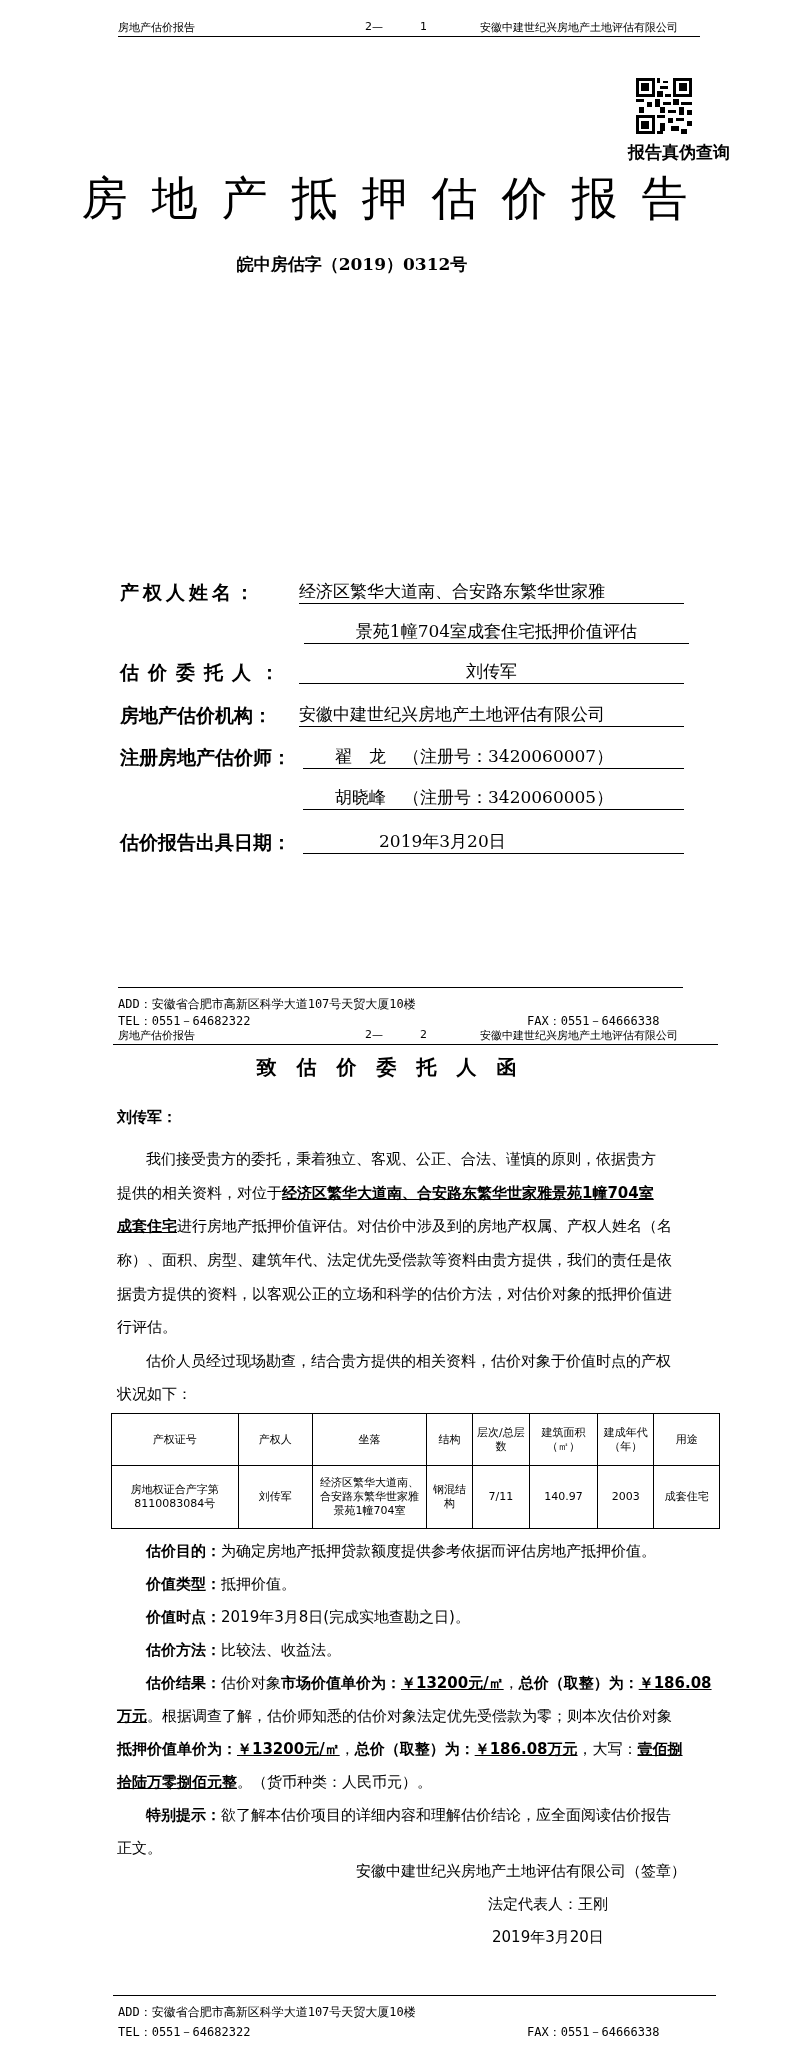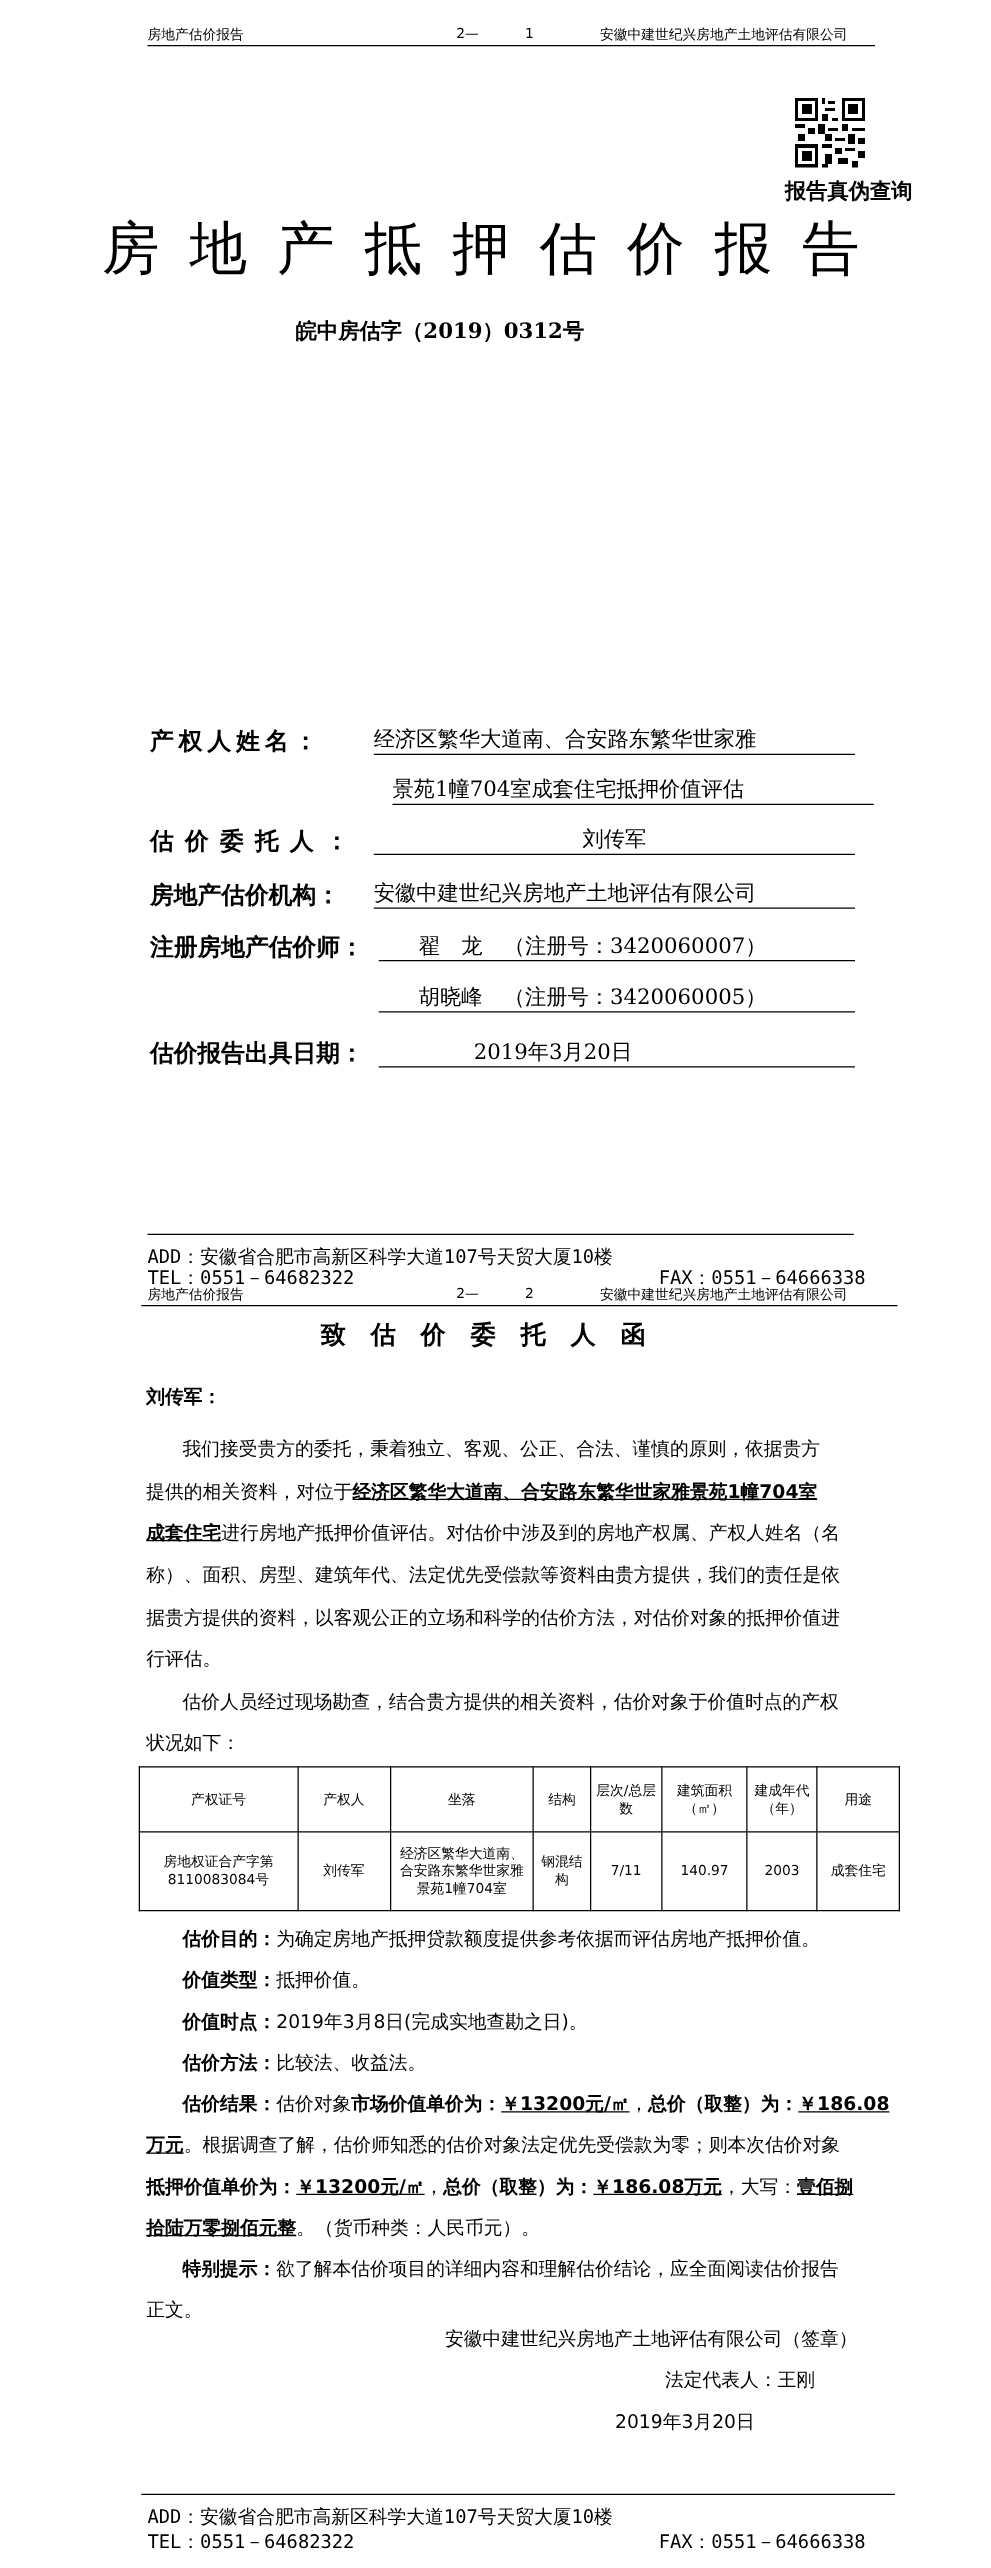--- a/index.html
+++ b/index.html
@@ -5,21 +5,21 @@
   html, body { margin:0; padding:0; background:#fff; }
   body { width:793px; height:2054px; position:relative; overflow:hidden; color:#000;
          font-family:"DejaVu Serif","Liberation Serif",serif; }
   .abs { position:absolute; }
   .hdr { font-family:"DejaVu Sans","Liberation Sans",sans-serif; font-size:11px; white-space:nowrap; }
   .hline { position:absolute; height:0; border-top:1.5px solid #000; }
   .big-title { left:0; width:793px; text-align:center; top:168px; font-size:46px; letter-spacing:24px; font-weight:normal; }
   .docno { left:0; width:704px; text-align:center; top:253px; font-size:17px; font-weight:bold; }
   .field-label { font-family:"DejaVu Sans","Liberation Sans",sans-serif; font-weight:bold; font-size:19px; white-space:nowrap; }
   .field-val { font-size:17px; white-space:nowrap; border-bottom:1px solid #000; }
-  .foot { font-family:"DejaVu Sans Mono","Liberation Mono",monospace; font-size:15px; white-space:nowrap; }
+  .foot { font-family:"DejaVu Sans Mono","Liberation Mono",monospace; font-size:12px; white-space:nowrap; }
   .p2 { font-family:"DejaVu Sans","Liberation Sans",sans-serif; font-size:15px; white-space:nowrap; }
   .b { font-weight:bold; }
   .u { text-decoration:underline; }
   table.prop { position:absolute; left:111px; top:1413px; width:609px; border-collapse:collapse;
                font-family:"DejaVu Sans","Liberation Sans",sans-serif; font-size:11px; }
   table.prop td { border:1px solid #000; text-align:center; vertical-align:middle; padding:1px 2px; line-height:14px; }
   .qr { position:absolute; left:636px; top:78px; width:56px; height:56px; }
 </style>
 </head>
 <body>
@@ -69,21 +69,21 @@
         <rect x="8" y="20" width="2" height="1"></rect>
     </g>
   </svg>
   <span class="abs" style="left:628px;top:141px;font-family:'DejaVu Sans','Liberation Sans',sans-serif;font-weight:bold;font-size:17px;white-space:nowrap;">报告真伪查询</span>
 
   <div class="abs big-title">房地产抵押估价报告</div>
   <div class="abs docno">皖中房估字（2019）0312号</div>
 
   <span class="abs field-label" style="left:120px;top:580px;letter-spacing:4px;">产权人姓名：</span>
   <span class="abs field-val" style="left:299px;top:580px;width:385px;">经济区繁华大道南、合安路东繁华世家雅</span>
-  <span class="abs field-val" style="left:314px;top:620px;width:385px;">景苑1幢704室成套住宅抵押价值评估</span>
+  <span class="abs field-val" style="left:304px;top:620px;width:385px;text-align:center;">景苑1幢704室成套住宅抵押价值评估</span>
 
   <span class="abs field-label" style="left:120px;top:660px;letter-spacing:9px;">估价委托人：</span>
   <span class="abs field-val" style="left:299px;top:660px;width:385px;text-align:center;">刘传军</span>
 
   <span class="abs field-label" style="left:120px;top:703px;">房地产估价机构：</span>
   <span class="abs field-val" style="left:299px;top:703px;width:385px;">安徽中建世纪兴房地产土地评估有限公司</span>
 
   <span class="abs field-label" style="left:120px;top:745px;">注册房地产估价师：</span>
   <span class="abs field-val" style="left:303px;top:745px;width:381px;padding-left:0;"><span style="padding-left:32px;">翟　龙　（注册号：3420060007）</span></span>
   <span class="abs field-val" style="left:303px;top:786px;width:381px;"><span style="padding-left:32px;">胡晓峰　（注册号：3420060005）</span></span>
@@ -159,20 +159,20 @@
 
   <div class="abs p2" style="left:146px;top:1674px;"><span class="b">估价结果：</span><span>估价对象</span><span class="b">市场价值单价为：</span><span class="b u">￥13200元/㎡</span><span>，</span><span class="b">总价（取整）为：</span><span class="b u">￥186.08</span></div>
   <div class="abs p2" style="left:117px;top:1707px;"><span class="b u">万元</span><span>。根据调查了解，估价师知悉的估价对象法定优先受偿款为零；则本次估价对象</span></div>
   <div class="abs p2" style="left:117px;top:1740px;"><span class="b">抵押价值单价为：</span><span class="b u">￥13200元/㎡</span><span>，</span><span class="b">总价（取整）为：</span><span class="b u">￥186.08万元</span><span>，大写：</span><span class="b u">壹佰捌</span></div>
   <div class="abs p2" style="left:117px;top:1773px;"><span class="b u">拾陆万零捌佰元整</span><span>。（货币种类：人民币元）。</span></div>
 
   <div class="abs p2" style="left:146px;top:1806px;"><span class="b">特别提示：</span><span>欲了解本估价项目的详细内容和理解估价结论，应全面阅读估价报告</span></div>
   <div class="abs p2" style="left:117px;top:1839px;">正文。</div>
 
   <div class="abs p2" style="left:356px;top:1862px;">安徽中建世纪兴房地产土地评估有限公司（签章）</div>
-  <div class="abs p2" style="left:488px;top:1895px;margin-left:44px;">法定代表人：王刚</div>
+  <div class="abs p2" style="left:488px;top:1895px;">法定代表人：王刚</div>
   <div class="abs p2" style="left:492px;top:1928px;">2019年3月20日</div>
 
   <div class="hline" style="left:113px;top:1995px;width:603px;border-top-width:1px;"></div>
   <span class="abs foot" style="left:118px;top:2004px;">ADD：安徽省合肥市高新区科学大道107号天贸大厦10楼</span>
   <span class="abs foot" style="left:118px;top:2024px;">TEL：0551－64682322</span>
   <span class="abs foot" style="left:527px;top:2024px;">FAX：0551－64666338</span>
 </div>
 
 </body></html>

